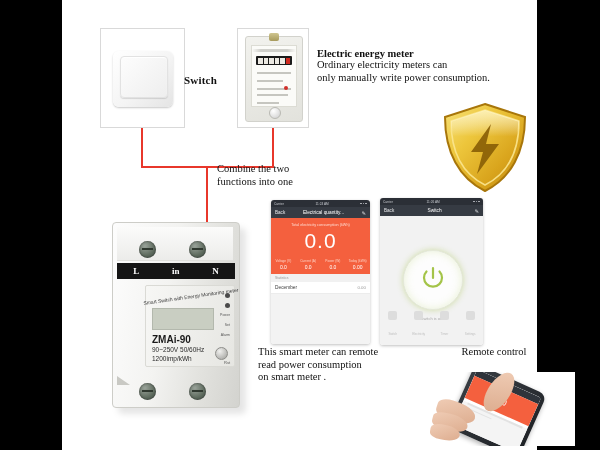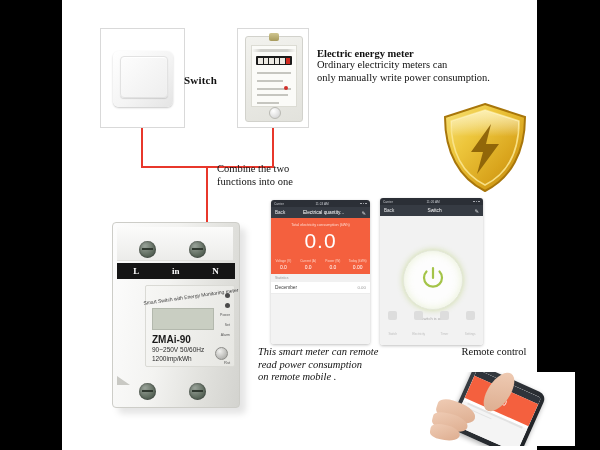--- a/index.html
+++ b/index.html
@@ -117,21 +117,21 @@
      box-shadow:0 0 6px rgba(164,196,73,.45),inset 0 0 8px rgba(190,214,120,.30);}
   .pwr-glyph{position:absolute;left:50%;top:50%;transform:translate(-50%,-50%);}
   .sw-state{position:absolute;left:0;right:0;top:100px;text-align:center;font-size:4px;color:#a8a8a8;font-family:"Liberation Sans",sans-serif;}
   .tabbar{position:absolute;left:0;right:0;bottom:6px;display:flex;}
   .tab{flex:1;text-align:center;}
   .tab .ti{display:block;width:9px;height:9px;margin:0 auto 1px;border-radius:2px;background:#dddddd;}
   .tab .tl{font-size:3px;color:#c0c0c0;font-family:"Liberation Sans",sans-serif;}
 
   
   .cap{font-size:10.5px;line-height:12.5px;color:#111;}
-  .cap1{left:196px;top:346px;width:150px;font-style:italic;}
+  .cap1{left:196px;top:346px;width:150px;}
   .cap2{left:362px;top:346px;width:140px;text-align:center;}
 
   
   .hand{left:368px;top:372px;width:145px;height:74px;overflow:hidden;}
   .hand-bg{position:absolute;inset:0;background:#fff;}
   .hp-body{position:absolute;left:28px;top:4px;width:78px;height:70px;border-radius:8px;
      background:linear-gradient(120deg,#3a3f45,#1d2024);transform:rotate(24deg);box-shadow:0 2px 5px rgba(0,0,0,.3);}
   .hp-screen{position:absolute;left:4px;top:5px;right:4px;bottom:5px;border-radius:3px;overflow:hidden;background:#fff;}
   .hp-nav{height:7px;background:#2f343b;}
   .hp-or{height:24px;background:#f4603e;display:flex;align-items:center;justify-content:center;}
@@ -350,21 +350,21 @@
             <i class="ti"></i>
             <span class="tl">Settings</span>
           </div>
         </div>
       </div>
     </div>
 
     <div class="abs cap cap1">
       <div>This smart meter can remote</div>
       <div>read power consumption</div>
-      <div>on remote mobile .</div>
+      <div>on smart meter .</div>
     </div>
     <div class="abs cap cap2">
       <div>Remote control</div>
     </div>
 
     <div class="abs hand">
       <div class="hand-bg"></div>
       <div class="hp-body">
         <div class="hp-screen">
           <div class="hp-nav"></div>

